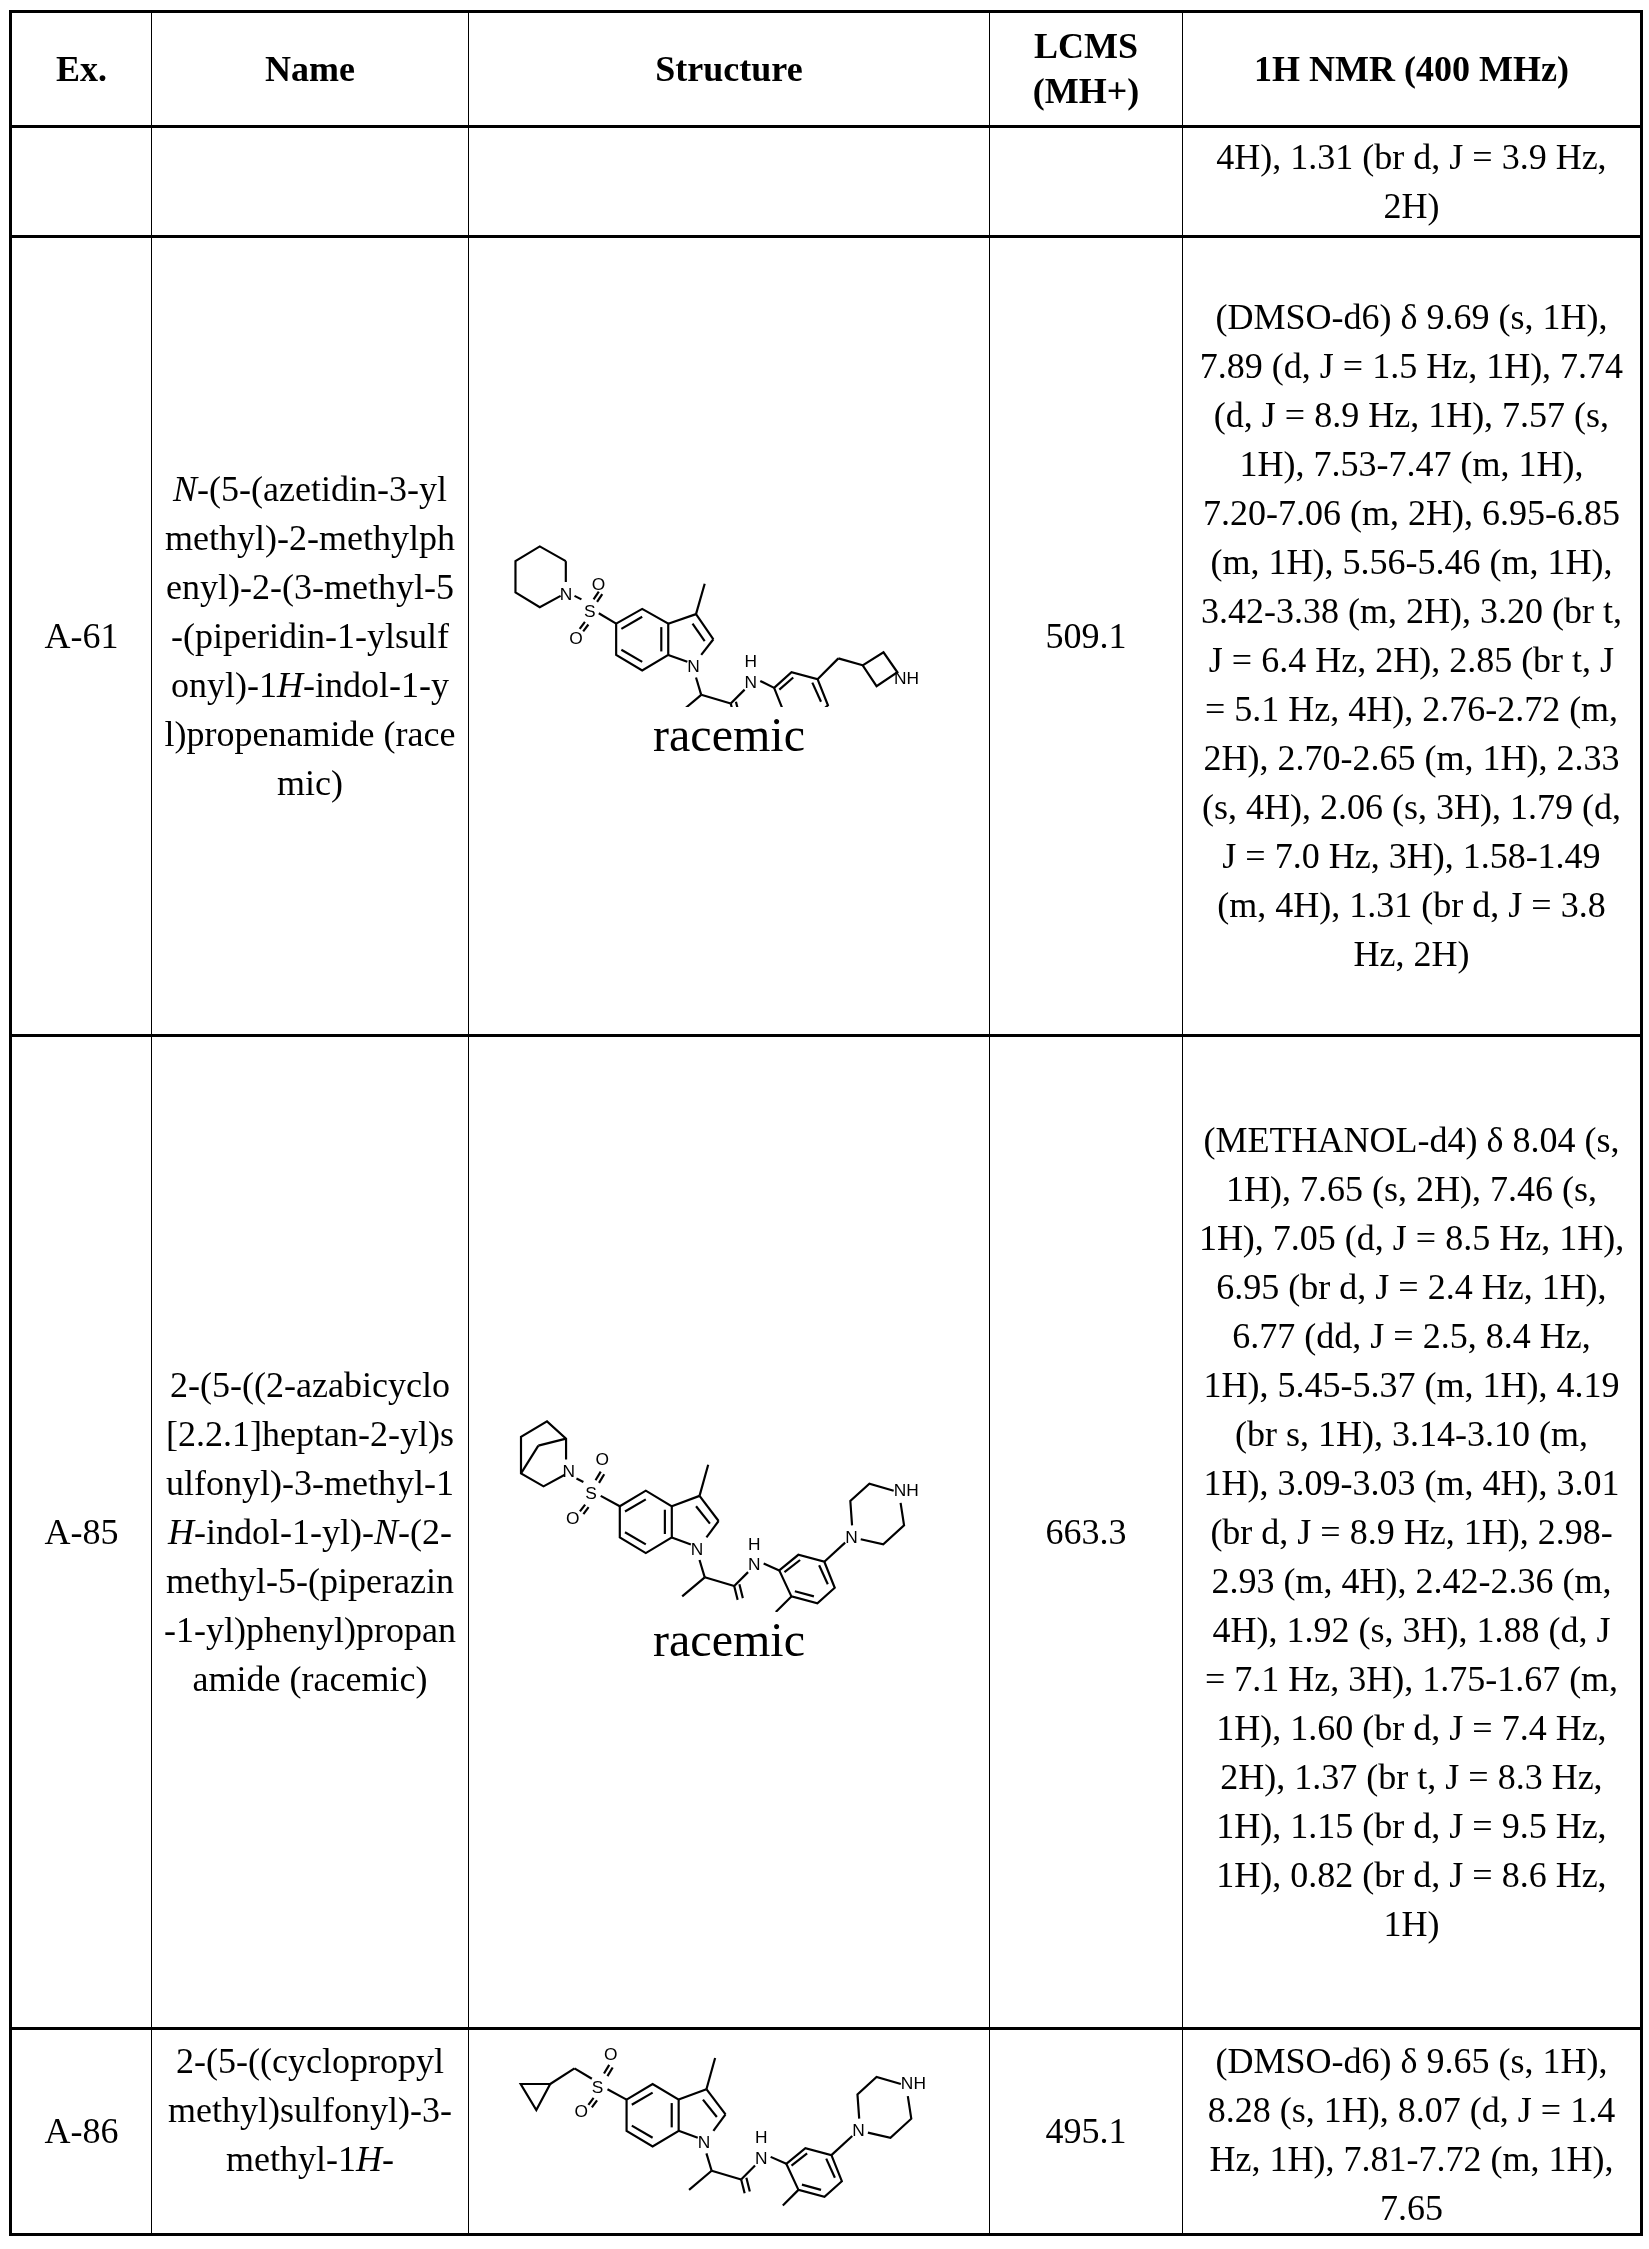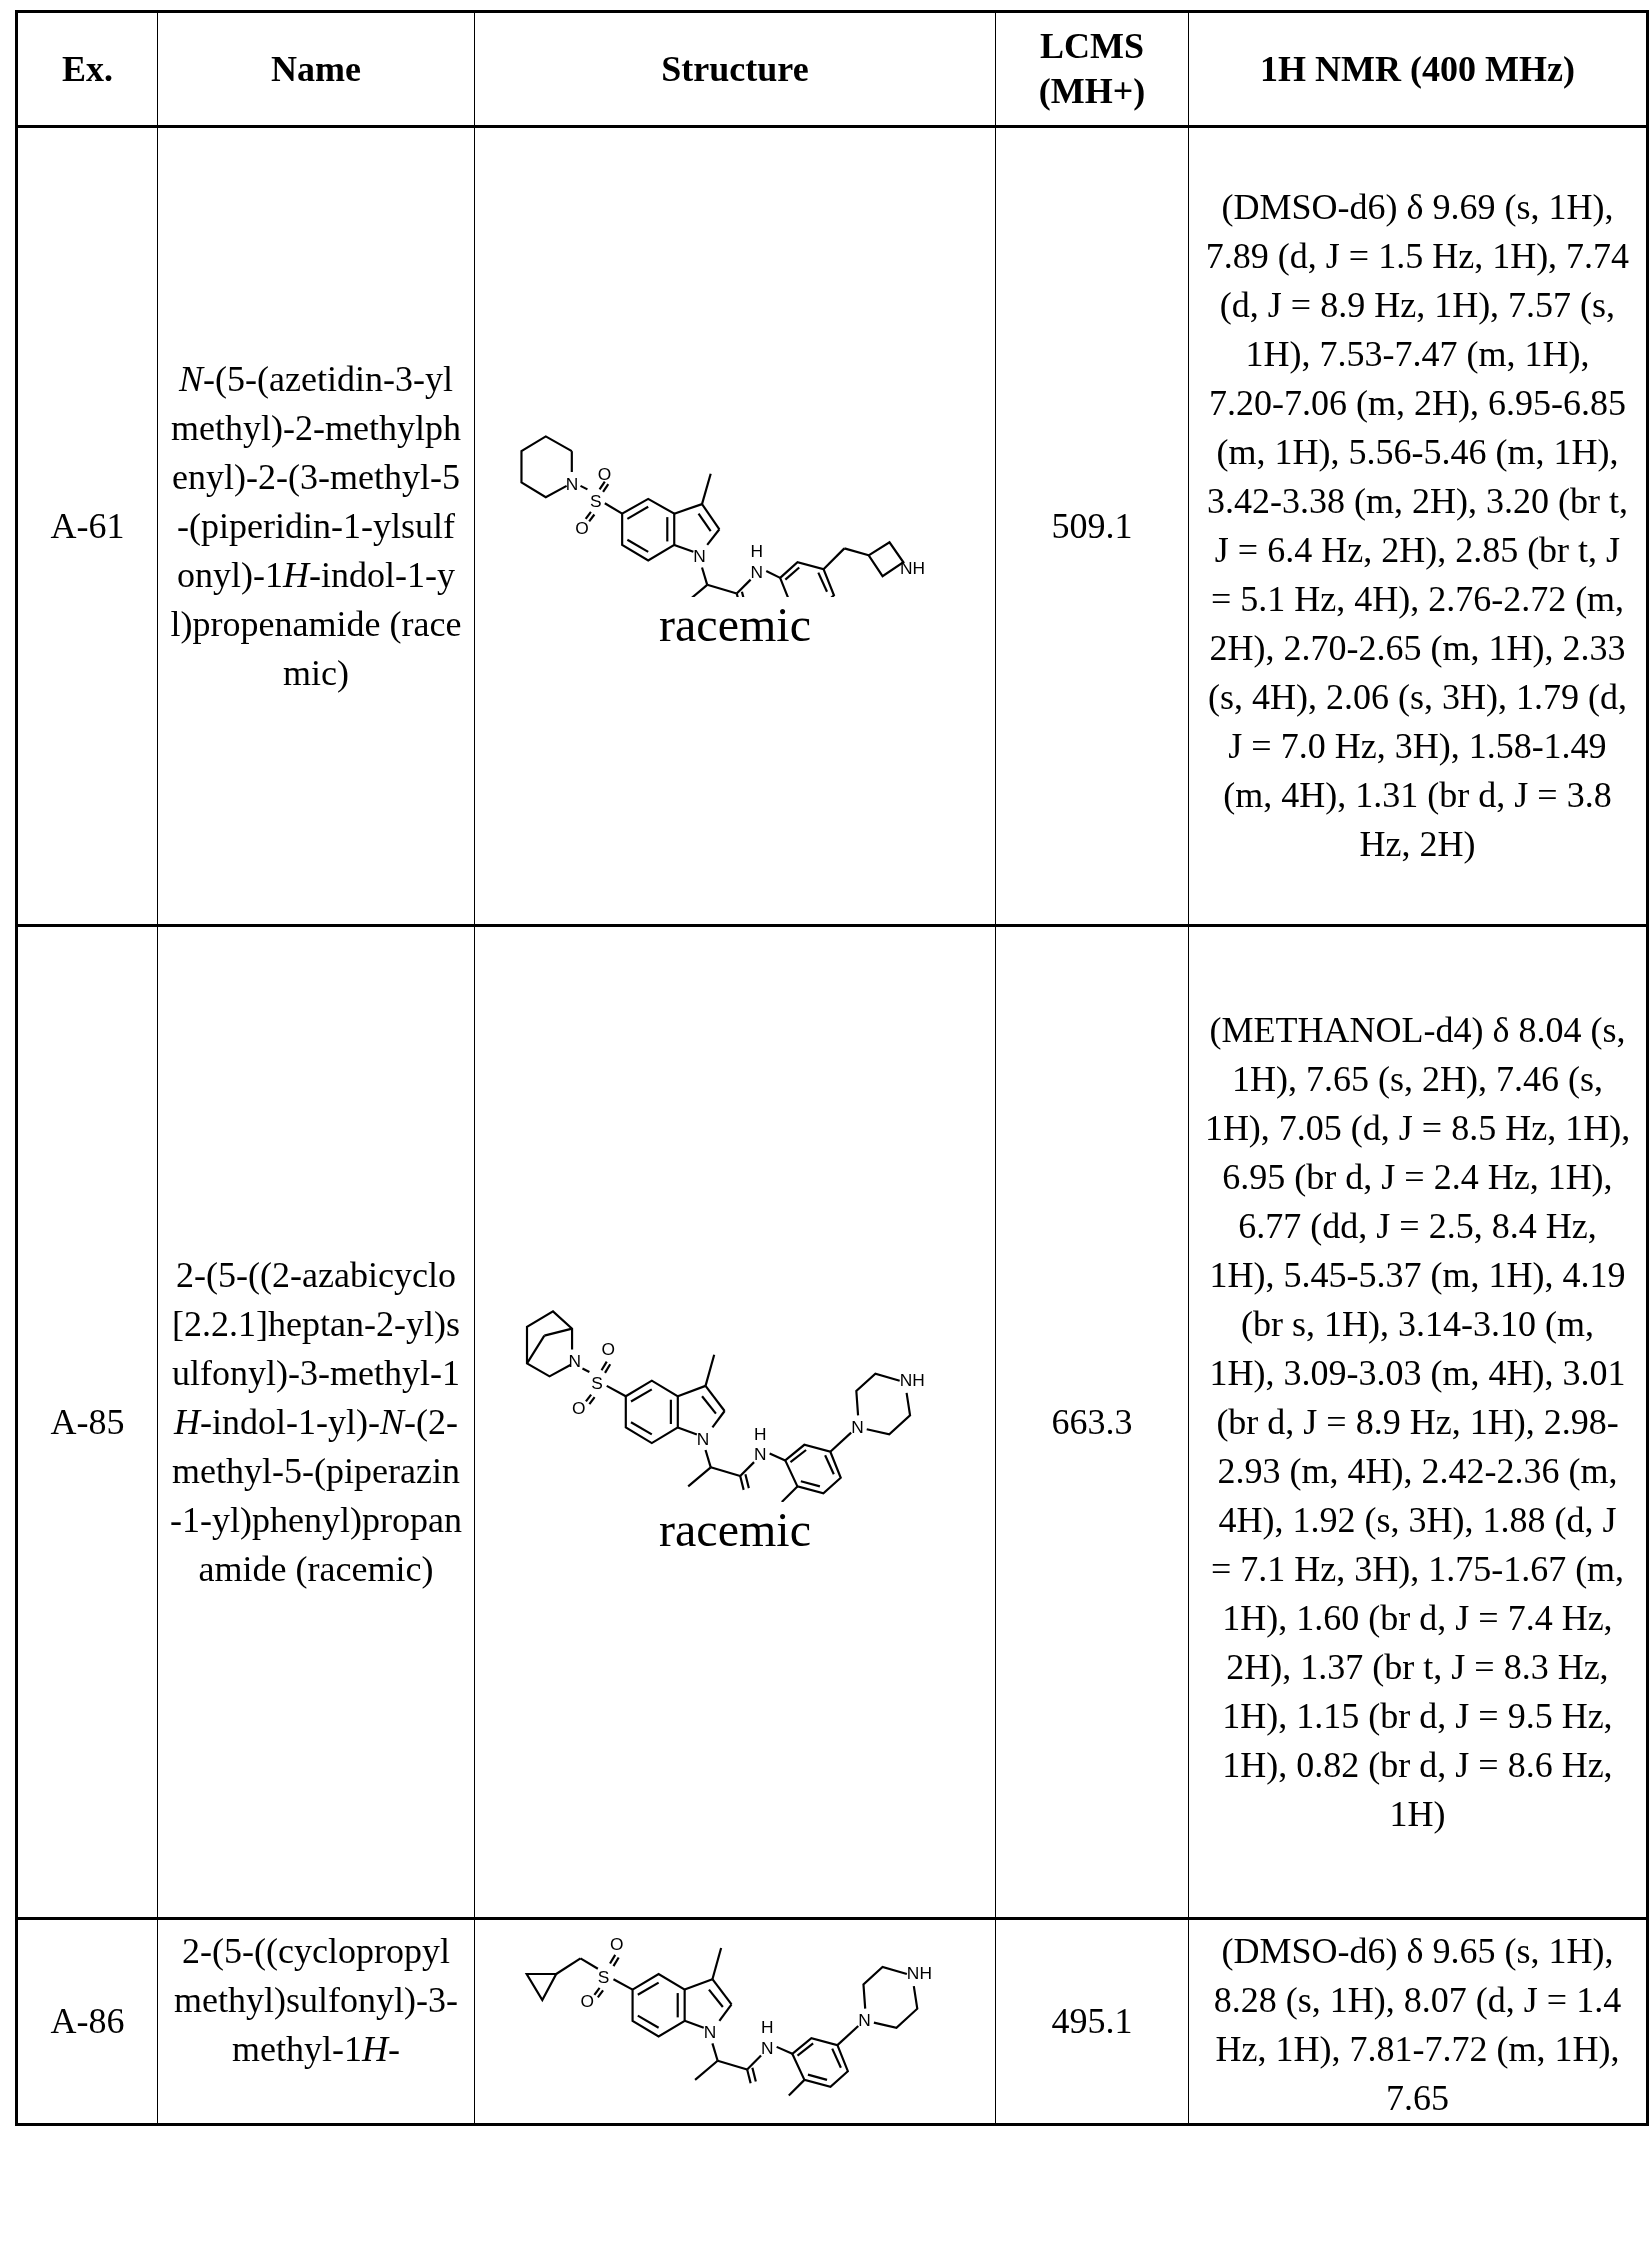--- a/index.html
+++ b/index.html
@@ -1,19 +1,19 @@
 <!DOCTYPE html>
 <html style="font-size:14px"><head>
 <meta charset="utf-8">
 <style>
   html, body { margin: 0; padding: 0; background: #ffffff; }
   body { width: 1649px; height: 2250px; position: relative; overflow: hidden;
          font-family: "Liberation Serif", "DejaVu Serif", serif; color: #000; }
   table.data {
-    position: absolute; left: 15px; top: 10.4px; width: 1630px;
+    position: absolute; left: 9px; top: 10.4px; width: 1630px;
     border-collapse: collapse; table-layout: fixed;
     border: 3.5px solid #000;
   }
   table.data col.c-ex { width: 141px; }
   table.data col.c-name { width: 317px; }
   table.data col.c-struct { width: 521px; }
   table.data col.c-lcms { width: 193px; }
   table.data col.c-nmr { width: 459px; }
   table.data th, table.data td {
     border-left: 1.7px solid #000; border-right: 1.7px solid #000;
@@ -50,20 +50,27 @@
     <tr>
       <th>Ex.</th>
       <th>Name</th>
       <th>Structure</th>
       <th><span>LCMS</span><br><span>(MH+)</span></th>
       <th>1H NMR (400 MHz)</th>
     </tr>
   </thead>
   <tbody>
 
+    <tr class="row r0">
+      <td class="ex"></td>
+      <td class="name"></td>
+      <td></td>
+      <td class="lcms"></td>
+      <td class="nmr">4H), 1.31 (br d, J = 3.9 Hz, 2H)</td>
+    </tr>
 
     <tr class="row r1">
       <td class="ex">A-61</td>
       <td class="name"><i>N</i><span>-(5-(azetidin-3-ylmethyl)-2-methylphenyl)-2-(3-methyl-5-(piperidin-1-ylsulfonyl)-1</span><i>H</i><span>-indol-1-yl)propenamide (racemic)</span></td>
       <td>
         <div class="struct-wrap">
           <svg width="434" height="191" viewBox="0 0 500 220" fill="none" stroke="#000" stroke-width="2.5" font-family="Liberation Sans, sans-serif" font-size="20">
 
             <polyline points="62,52 32,35 4,52 4,88 32,105 56,92"></polyline>
             <line x1="62" y1="52" x2="62" y2="76"></line>

